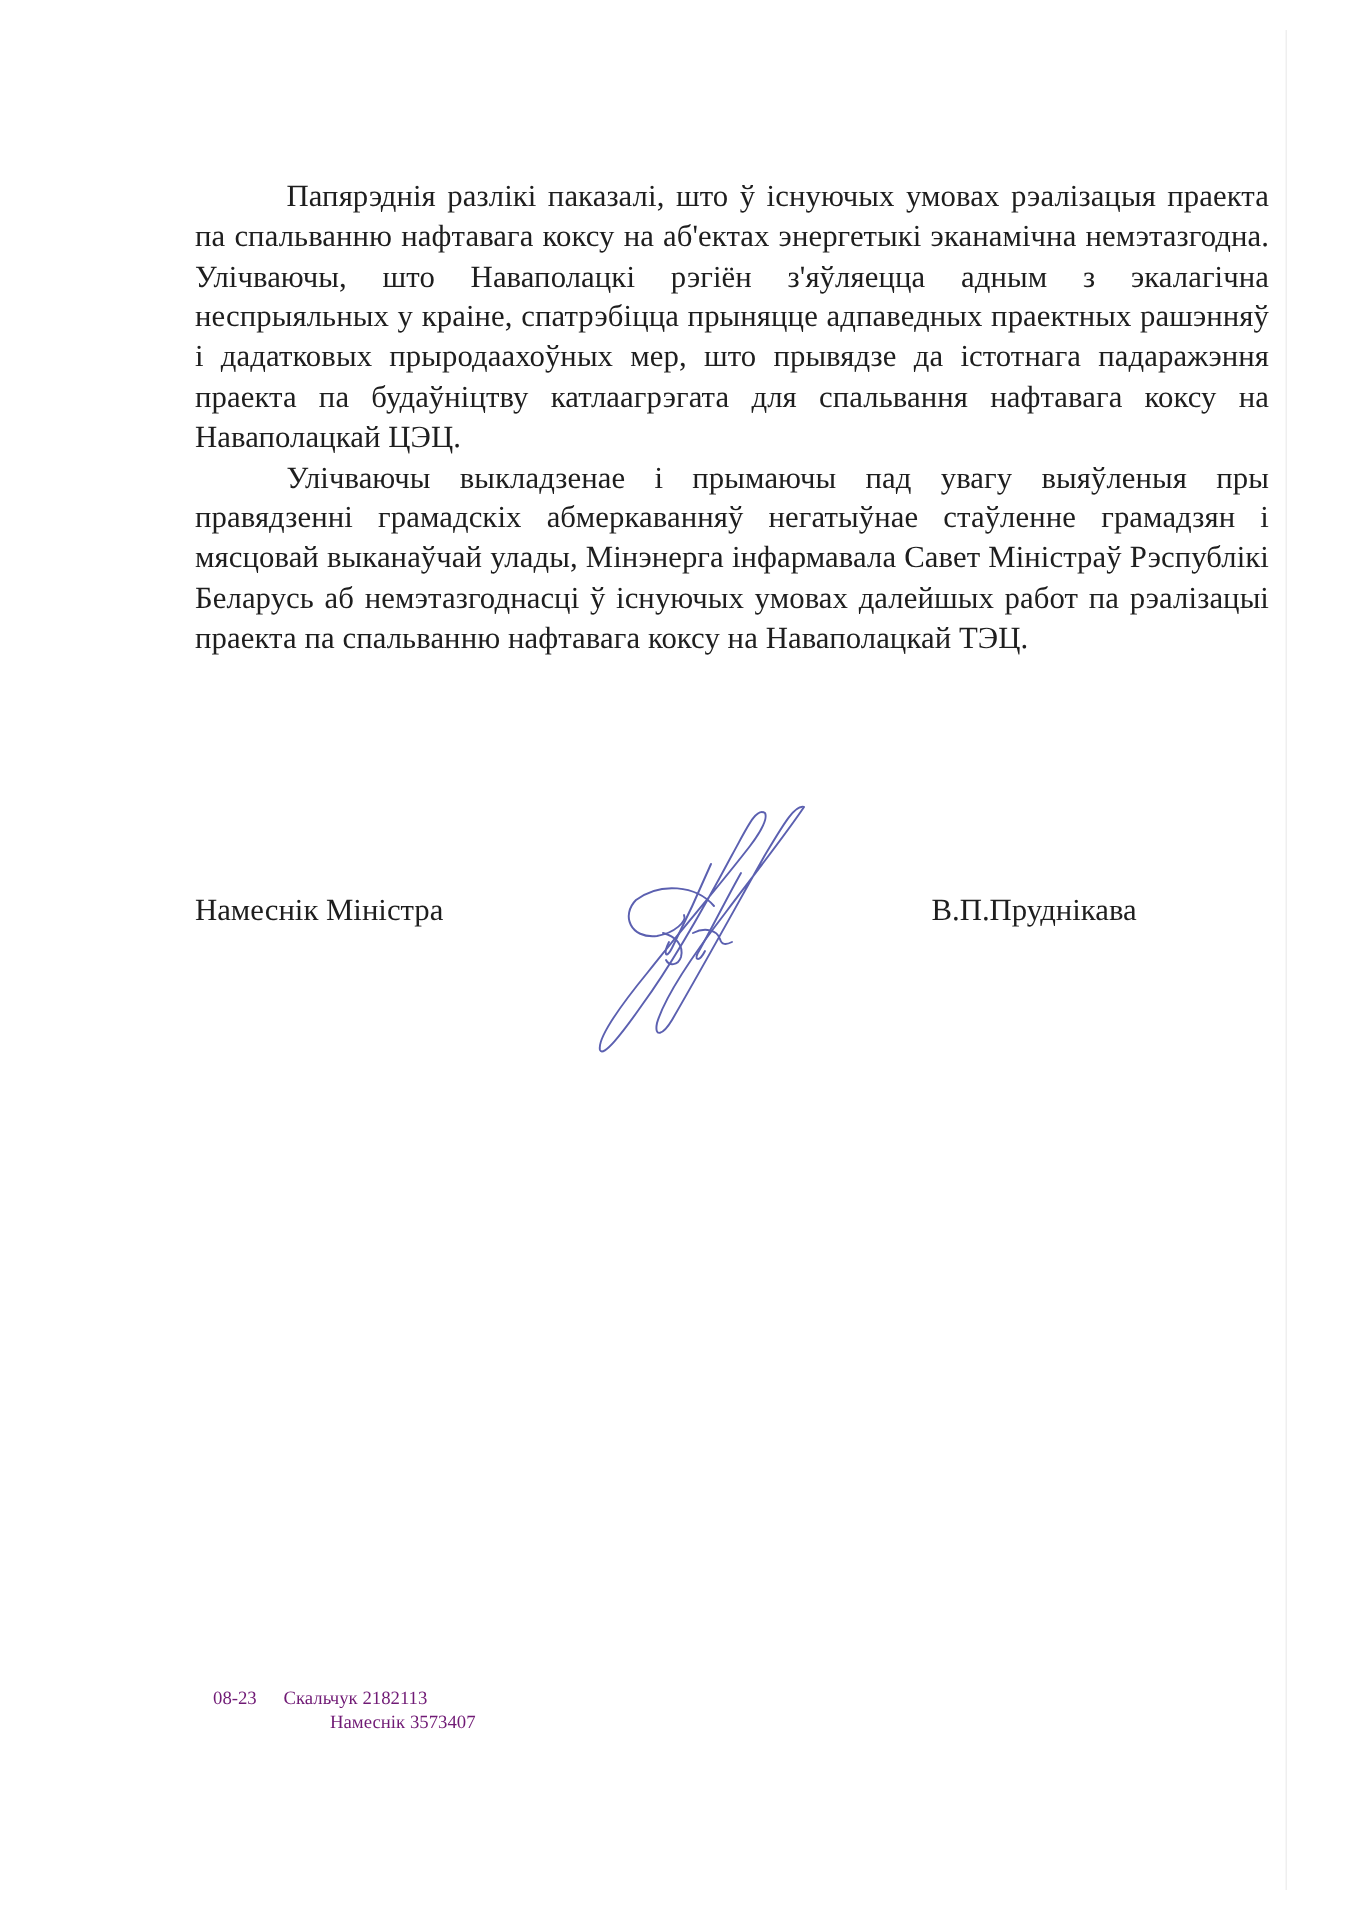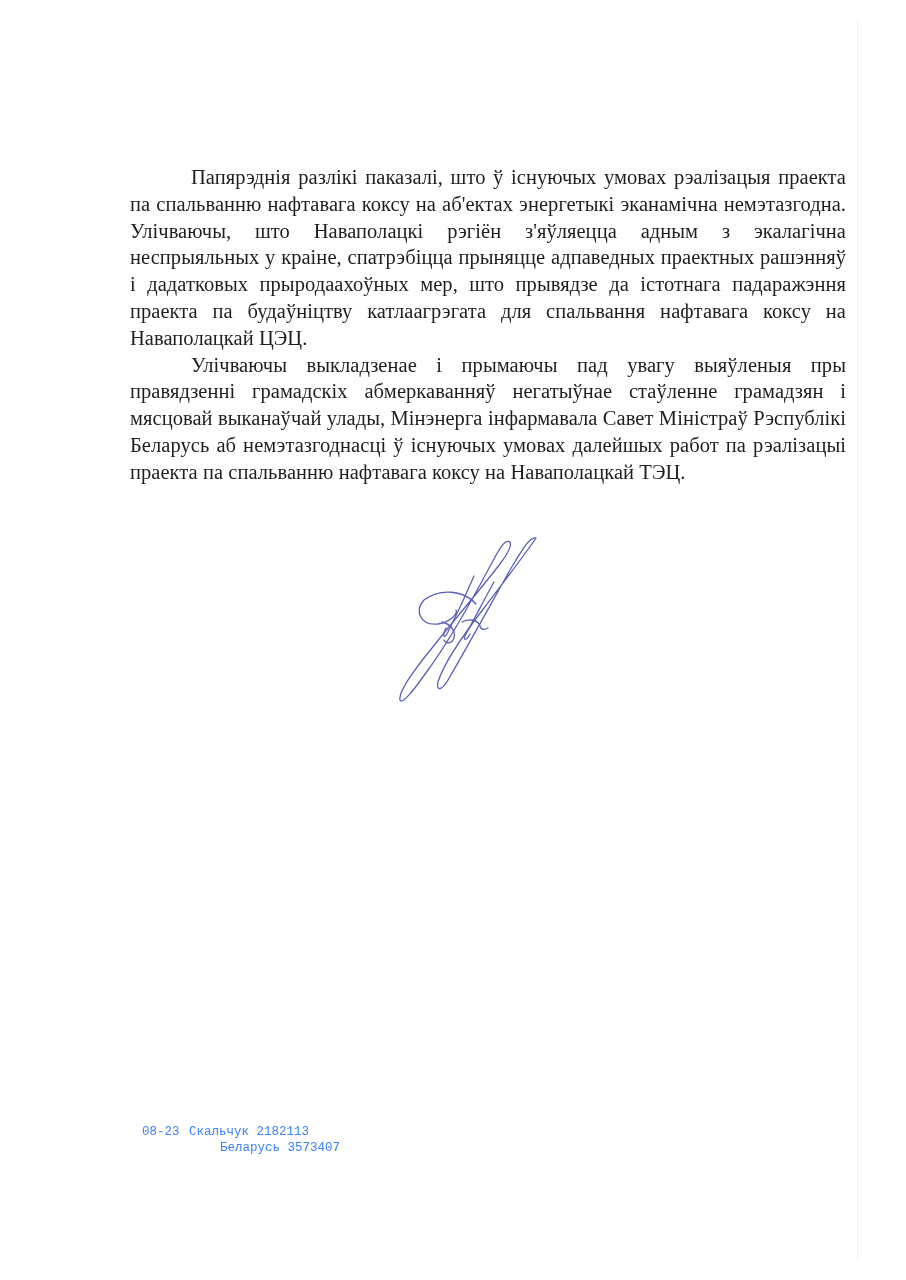--- a/index.html
+++ b/index.html
@@ -31,21 +31,20 @@
     }
     .body-text {
       position: absolute;
       left: 130px;
       top: 118px;
       width: 716px;
       font-size: 20.5px;
       line-height: 26.8px;
       text-align: justify;
       letter-spacing: 0.05px;
-      margin-top: 46px;
     }
     .body-text p {
       margin: 0;
       text-indent: 61px;
       text-align: justify;
     }
     .sign-block {
       position: absolute;
       left: 130px;
       top: 596px;
@@ -69,53 +68,56 @@
       top: 530px;
       width: 170px;
       height: 190px;
     }
     .footer-contacts {
       position: absolute;
       left: 142px;
       top: 1124px;
       font-size: 12.5px;
       line-height: 16px;
-      color: #3b82f6;
-      font-family: Liberation Mono, monospace;
+      color: #701a75;
     }
     .footer-contacts .row { white-space: pre; }
     .footer-contacts .code { display: inline-block; width: 47px; }
     .footer-contacts .indent { display: inline-block; width: 31px; }
   </style>
 </head>
 <body>
 
 <div class="page">
   <div class="edge-line"></div>
 
   <div class="body-text">
     <p>Папярэднія разлікі паказалі, што ў існуючых умовах рэалізацыя праекта па спальванню нафтавага коксу на аб'ектах энергетыкі эканамічна немэтазгодна. Улічваючы, што Наваполацкі рэгіён з'яўляецца адным з экалагічна неспрыяльных у краіне, спатрэбіцца прыняцце адпаведных праектных рашэнняў і дадатковых прыродаахоўных мер, што прывядзе да істотнага падаражэння праекта па будаўніцтву катлаагрэгата для спальвання нафтавага коксу на Наваполацкай ЦЭЦ.</p>
     <p>Улічваючы выкладзенае і прымаючы пад увагу выяўленыя пры правядзенні грамадскіх абмеркаванняў негатыўнае стаўленне грамадзян і мясцовай выканаўчай улады, Мінэнерга інфармавала Савет Міністраў Рэспублікі Беларусь аб немэтазгоднасці ў існуючых умовах далейшых работ па рэалізацыі праекта па спальванню нафтавага коксу на Наваполацкай ТЭЦ.</p>
   </div>
 
+  <div class="sign-block">
+    <span class="sign-position">Намеснік Міністра</span>
+    <span class="sign-name">В.П.Пруднікава</span>
+  </div>
 
   <svg class="signature" viewBox="0 0 170 190" xmlns="http://www.w3.org/2000/svg">
     <g fill="none" stroke="#4a4fa8" stroke-width="1.3" stroke-linecap="round" stroke-linejoin="round" opacity="0.9">
 
       <path d="M126 12 C120 8, 114 22, 104 40 C88 70, 66 110, 44 140 C30 160, 18 175, 16 170 C14 162, 30 140, 48 118 C70 90, 96 60, 116 34 C122 26, 128 16, 126 12 Z"></path>
 
       <path d="M152 8 C146 6, 138 20, 126 40 C108 72, 86 112, 64 150 C58 160, 52 162, 54 152 C60 132, 80 104, 100 78 C118 54, 140 26, 152 8 Z"></path>
 
       <path d="M92 74 C80 60, 56 58, 40 70 C30 80, 36 96, 54 94 C66 92, 74 84, 72 80"></path>
 
       <path d="M90 46 C84 60, 74 82, 64 102 C60 110, 58 106, 62 98"></path>
       <path d="M110 52 C102 66, 92 86, 82 104 C78 110, 82 112, 86 104"></path>
 
       <path d="M78 92 C86 88, 94 90, 96 96 C97 100, 100 100, 104 98"></path>
       <path d="M58 92 C66 94, 72 100, 70 108 C68 114, 62 114, 60 110"></path>
     </g>
   </svg>
 
   <div class="footer-contacts">
     <div class="row"><span class="code">08-23</span><span>Скальчук</span> <span>2182113</span></div>
-    <div class="row"><span class="code"></span><span class="indent"></span><span>Беларусь</span> <span>3573407</span></div>
+    <div class="row"><span class="code"></span><span class="indent"></span><span>Намеснік</span> <span>3573407</span></div>
   </div>
 </div>
 
 </body></html>

